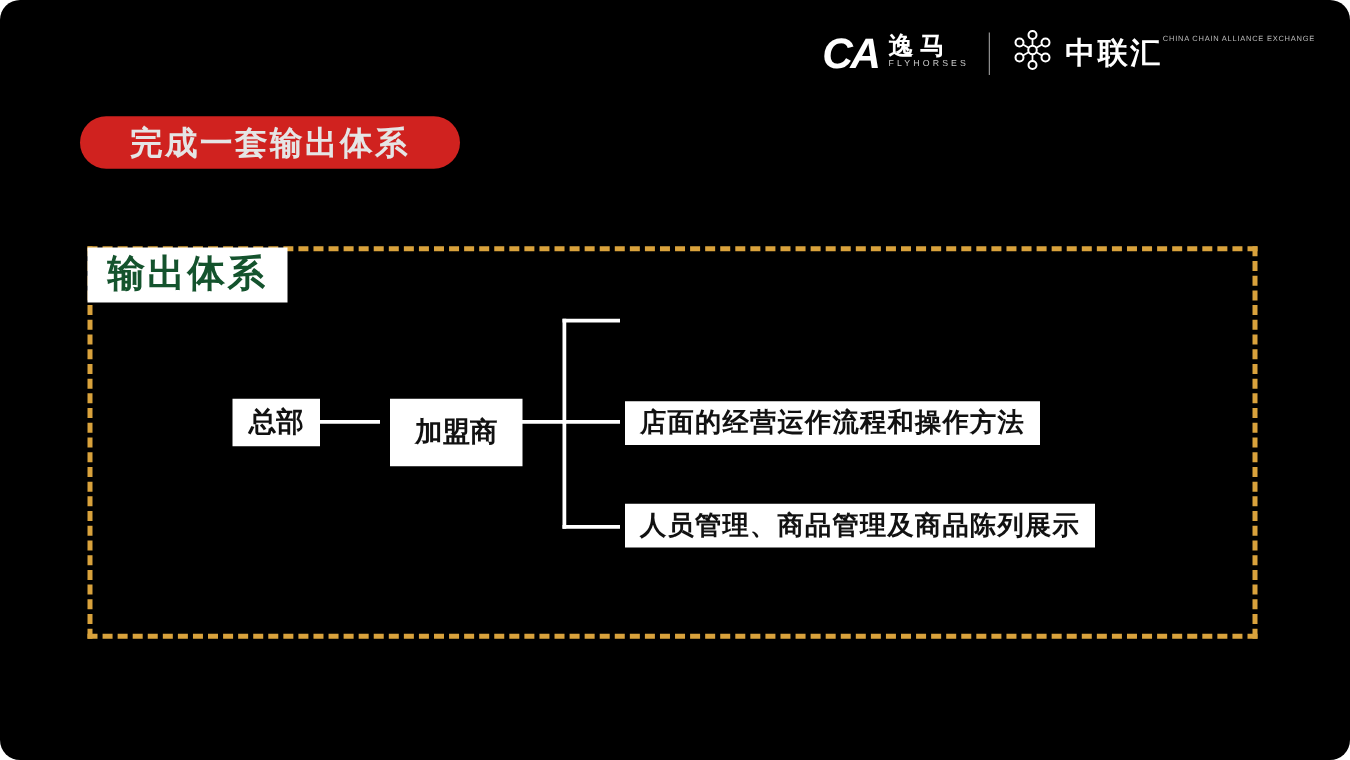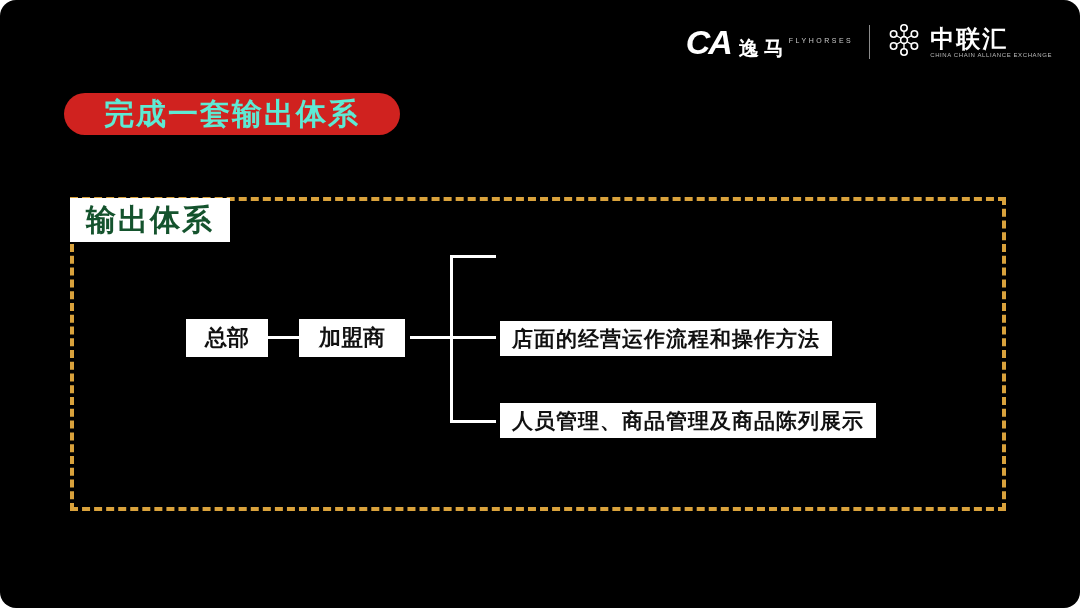--- a/index.html
+++ b/index.html
@@ -22,62 +22,62 @@
     position: absolute;
     top: 22px;
     right: 28px;
     display: flex;
     align-items: center;
     gap: 16px;
     color: #ffffff;
   }
   .logo-flyhorses {
     display: flex;
-    align-items: flex-end;
+    align-items: flex-start;
     gap: 8px;
   }
   .logo-mark {
     font-size: 34px;
     font-weight: 700;
     font-style: italic;
     letter-spacing: -2px;
     color: #ffffff;
     line-height: 1;
   }
-  .logo-fly-text { display: flex; flex-direction: row; line-height: 1.1; }
+  .logo-fly-text { display: flex; flex-direction: column; line-height: 1.1; }
   .logo-fly-name { font-size: 20px; font-weight: 700; letter-spacing: 5px; }
   .logo-fly-sub  { font-size: 7px; letter-spacing: 2.5px; color: #cccccc; }
   .logo-divider {
     width: 1px;
     height: 34px;
     background: rgba(255,255,255,0.55);
   }
   .logo-alliance {
     display: flex;
     align-items: center;
     gap: 8px;
   }
-  .logo-alliance-text { display: flex; flex-direction: column; line-height: 1.15; }
+  .logo-alliance-text { display: flex; flex-direction: row; line-height: 1.15; }
   .logo-alliance-name { font-size: 24px; font-weight: 700; letter-spacing: 2px; }
   .logo-alliance-sub  { font-size: 6px; letter-spacing: 0.6px; color: #bbbbbb; }
 
   
   .badge {
     position: absolute;
     left: 64px;
     top: 93px;
     height: 42px;
     padding: 0 40px;
     background: #d0221f;
     border-radius: 22px;
     display: flex;
     align-items: center;
     justify-content: center;
-    color: #5eead4;
-    font-size: 30px;
+    color: #e5e5e5;
+    font-size: 26px;
     font-weight: 700;
     letter-spacing: 2px;
   }
 
   
   .frame {
     position: absolute;
     left: 70px;
     top: 197px;
     width: 936px;
@@ -101,22 +101,22 @@
   
   .node {
     position: absolute;
     background: #ffffff;
     color: #111111;
     font-weight: 700;
     display: flex;
     align-items: center;
     justify-content: center;
   }
-  .node-root   { left: 186px; top: 319px; width: 82px;  height: 38px; font-size: 22px; }
-  .node-middle { left: 299px; top: 319px; width: 106px; height: 38px; font-size: 22px; }
+  .node-root   { left: 186px; top: 319px; width: 70px;  height: 38px; font-size: 22px; }
+  .node-middle { left: 312px; top: 319px; width: 106px; height: 54px; font-size: 22px; }
 
   .item {
     position: absolute;
     left: 500px;
     background: #ffffff;
     color: #111111;
     font-weight: 700;
     font-size: 21px;
     padding: 5px 12px;
     line-height: 1.2;

